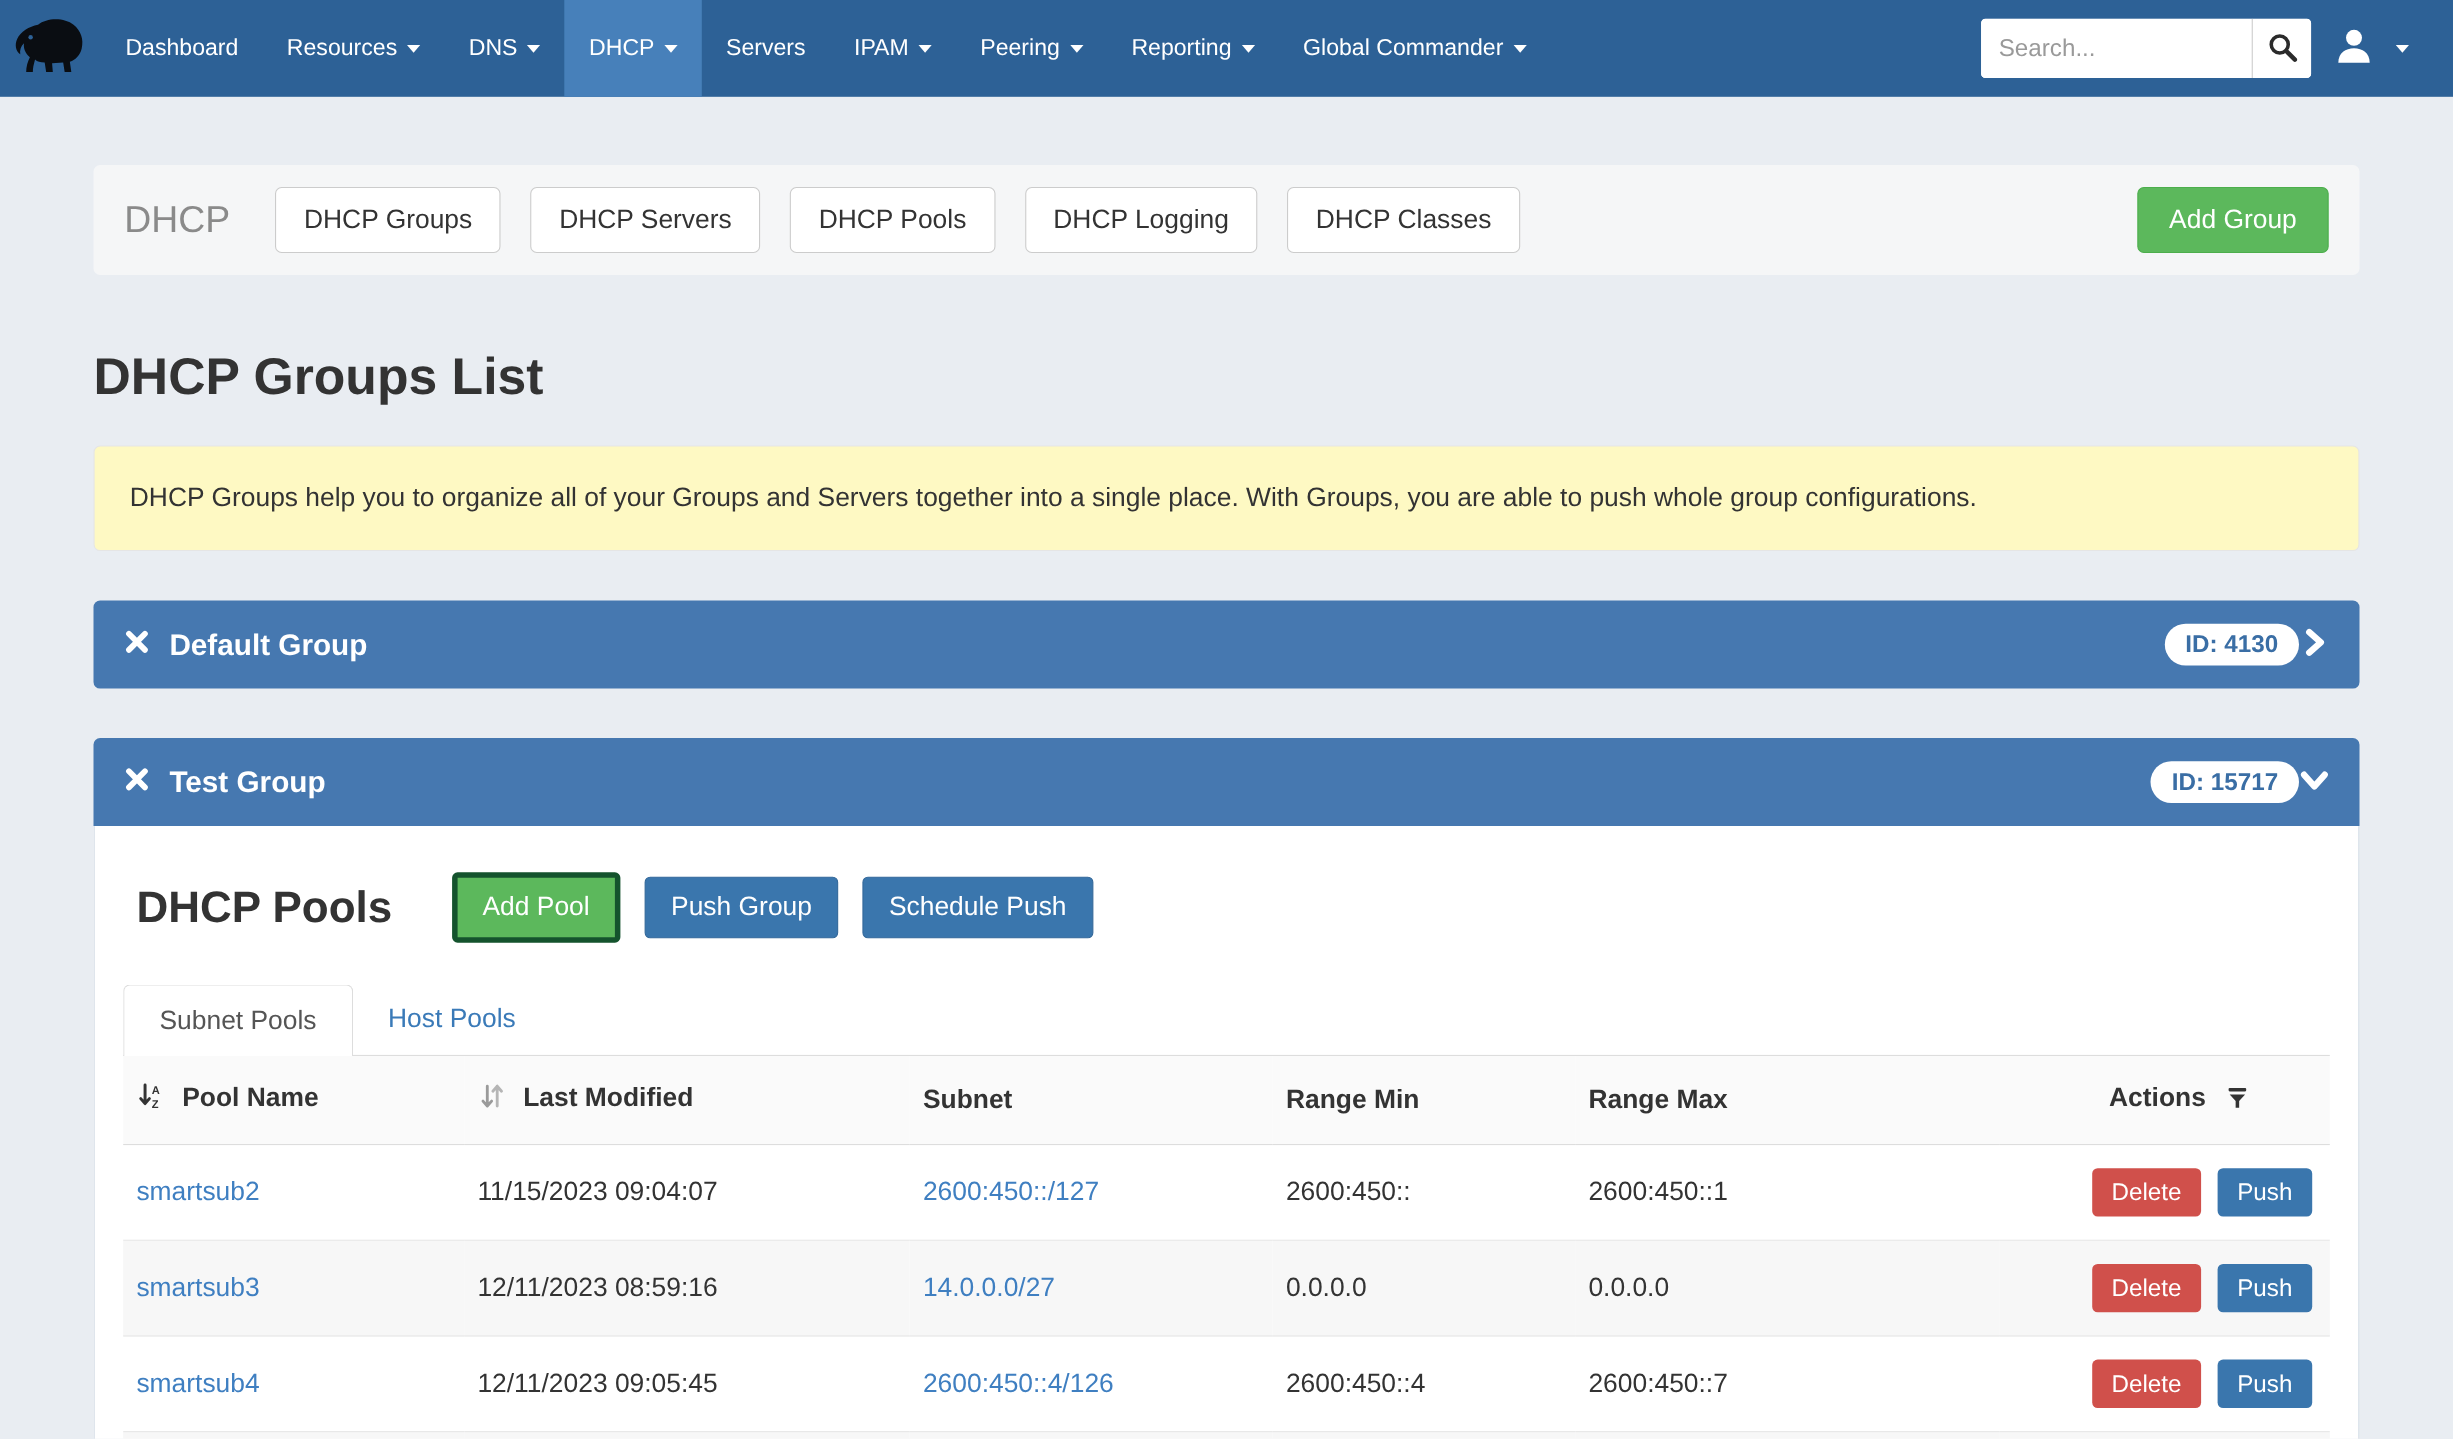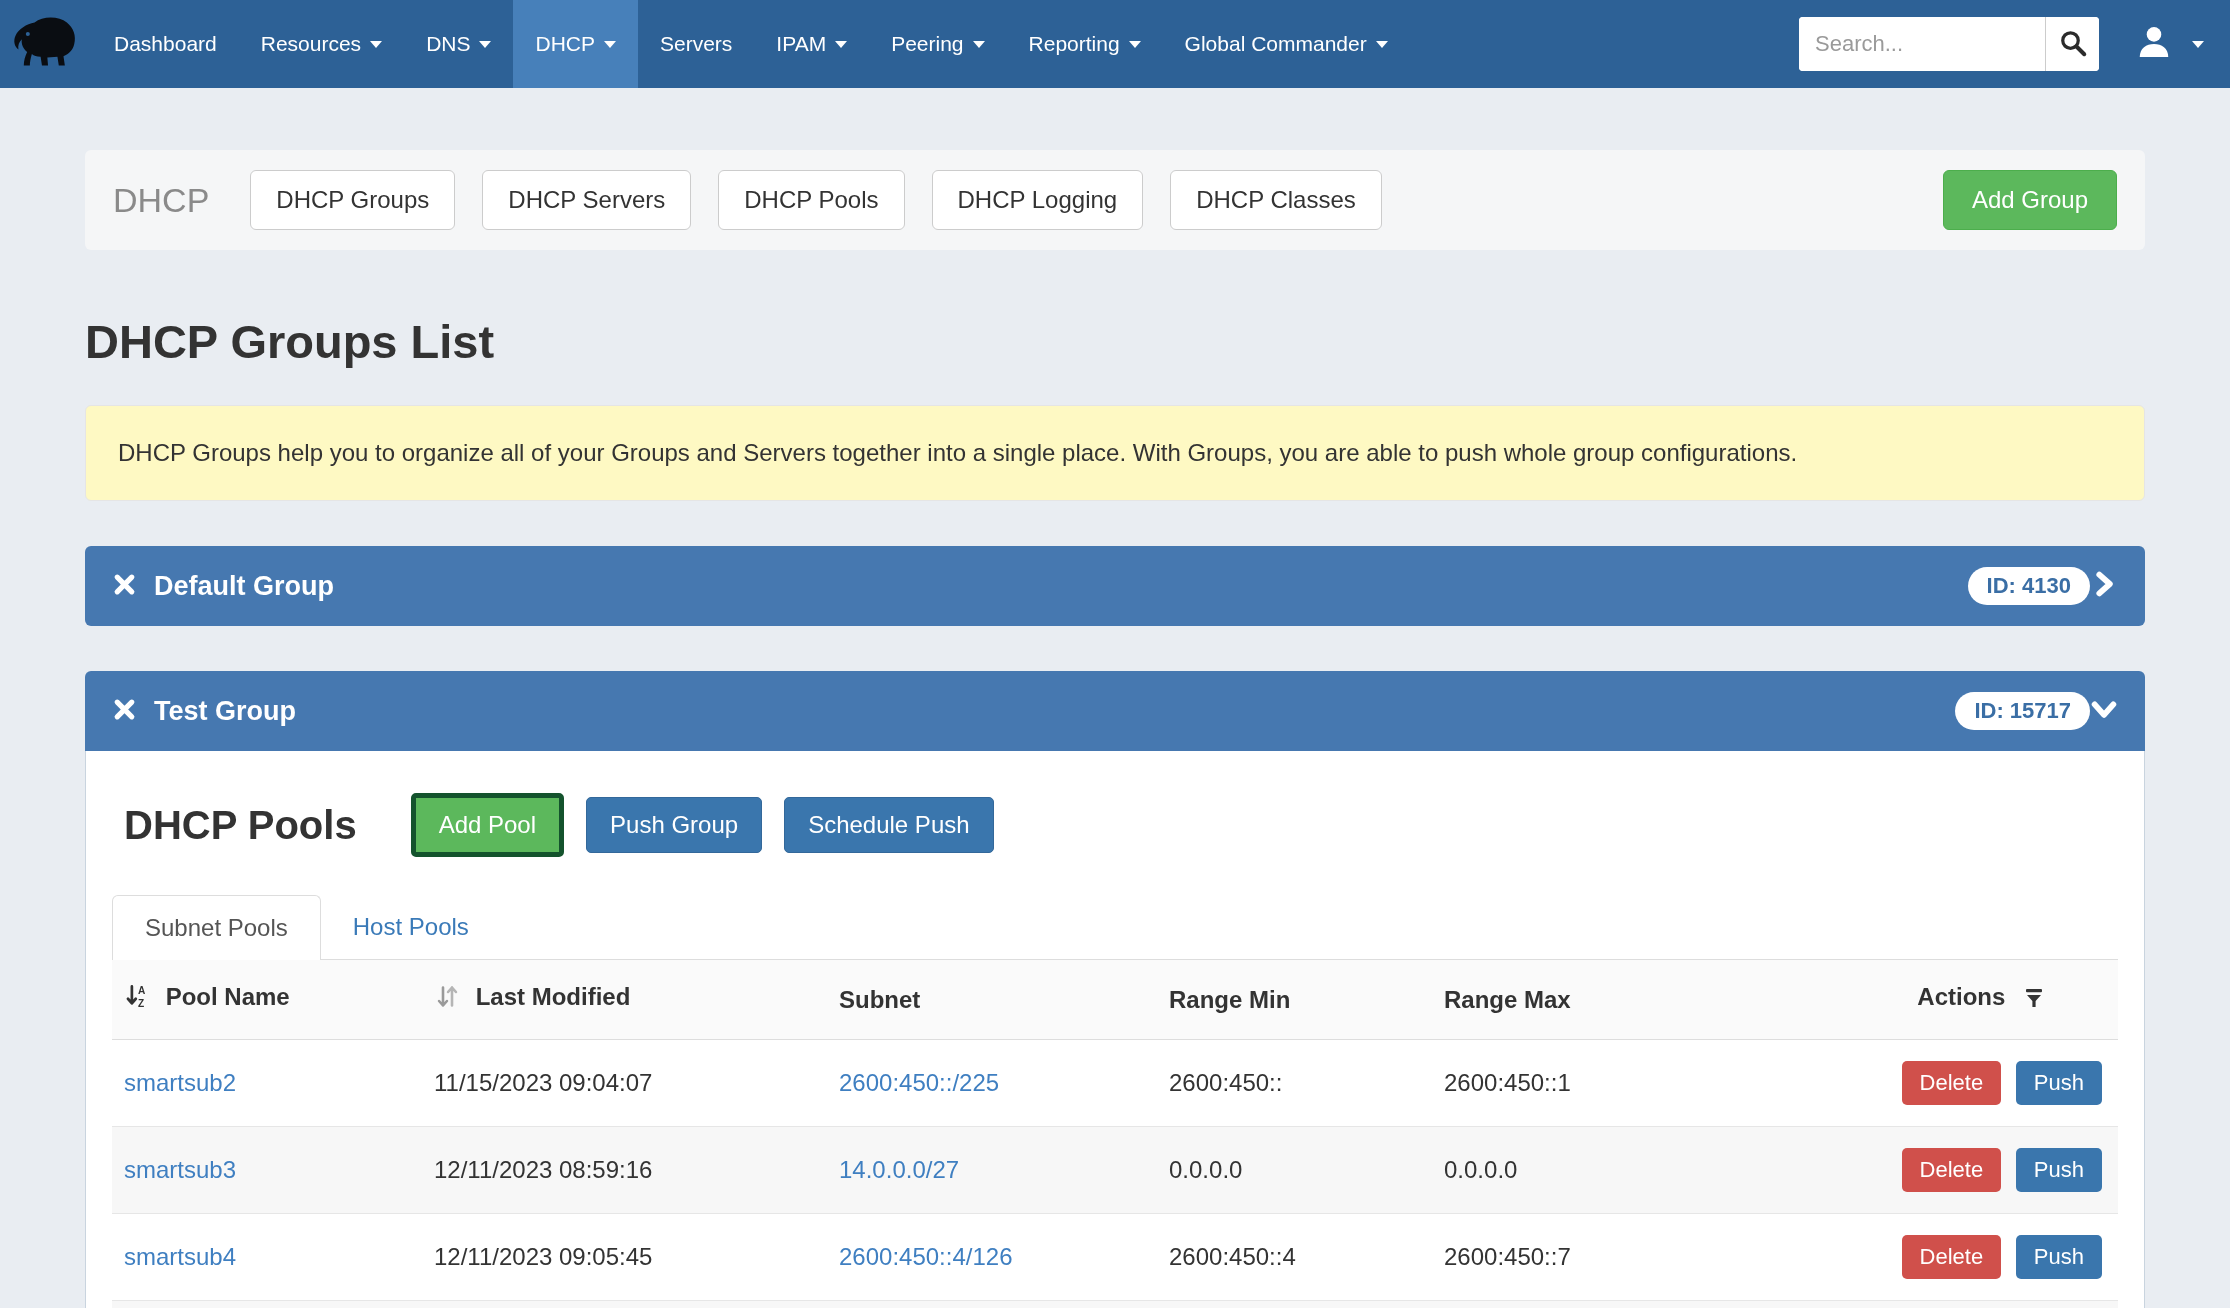--- a/index.html
+++ b/index.html
@@ -18,21 +18,21 @@
   .nav-items { display: flex; align-items: stretch; text-align: center; }
   .nav-item {
     display: flex; align-items: center; padding: 0 22px;
     color: #fff; font-size: 21px; cursor: pointer; white-space: nowrap;
   }
   .nav-item.active { background: #4780ba; }
   .caret {
     width: 0; height: 0; margin-left: 9px;
     border-top: 7px solid #fff; border-left: 6px solid transparent; border-right: 6px solid transparent;
   }
-  .nav-right { margin-left: auto; display: flex; align-items: center; padding-right: 26px; gap: 36px; }
+  .nav-right { margin-left: auto; display: flex; align-items: center; padding-right: 40px; gap: 20px; }
   .searchbox {
     display: flex; align-items: stretch; height: 54px; width: 300px;
     background: #fff; border-radius: 4px; overflow: hidden;
   }
   .searchbox input {
     flex: 1; border: none; outline: none; padding: 0 16px;
     font-size: 22px; font-family: "Liberation Sans", sans-serif; color: #333; min-width: 0;
   }
   .searchbox input::placeholder { color: #9a9a9a; }
   .search-btn {
@@ -296,21 +296,21 @@
                   <polygon points="5,9 19,9 13.6,15 13.6,21 10.4,21 10.4,15"></polygon>
                 </svg>
               </span>
             </th>
           </tr>
         </thead>
         <tbody>
           <tr>
             <td><a class="cell-link">smartsub2</a></td>
             <td>11/15/2023 09:04:07</td>
-            <td><a class="cell-link">2600:450::/225</a></td>
+            <td><a class="cell-link">2600:450::/127</a></td>
             <td>2600:450::</td>
             <td>2600:450::1</td>
             <td class="actions">
               <button class="btn btn-sm btn-del">Delete</button>
               <button class="btn btn-sm btn-push">Push</button>
             </td>
           </tr>
           <tr>
             <td><a class="cell-link">smartsub3</a></td>
             <td>12/11/2023 08:59:16</td>

